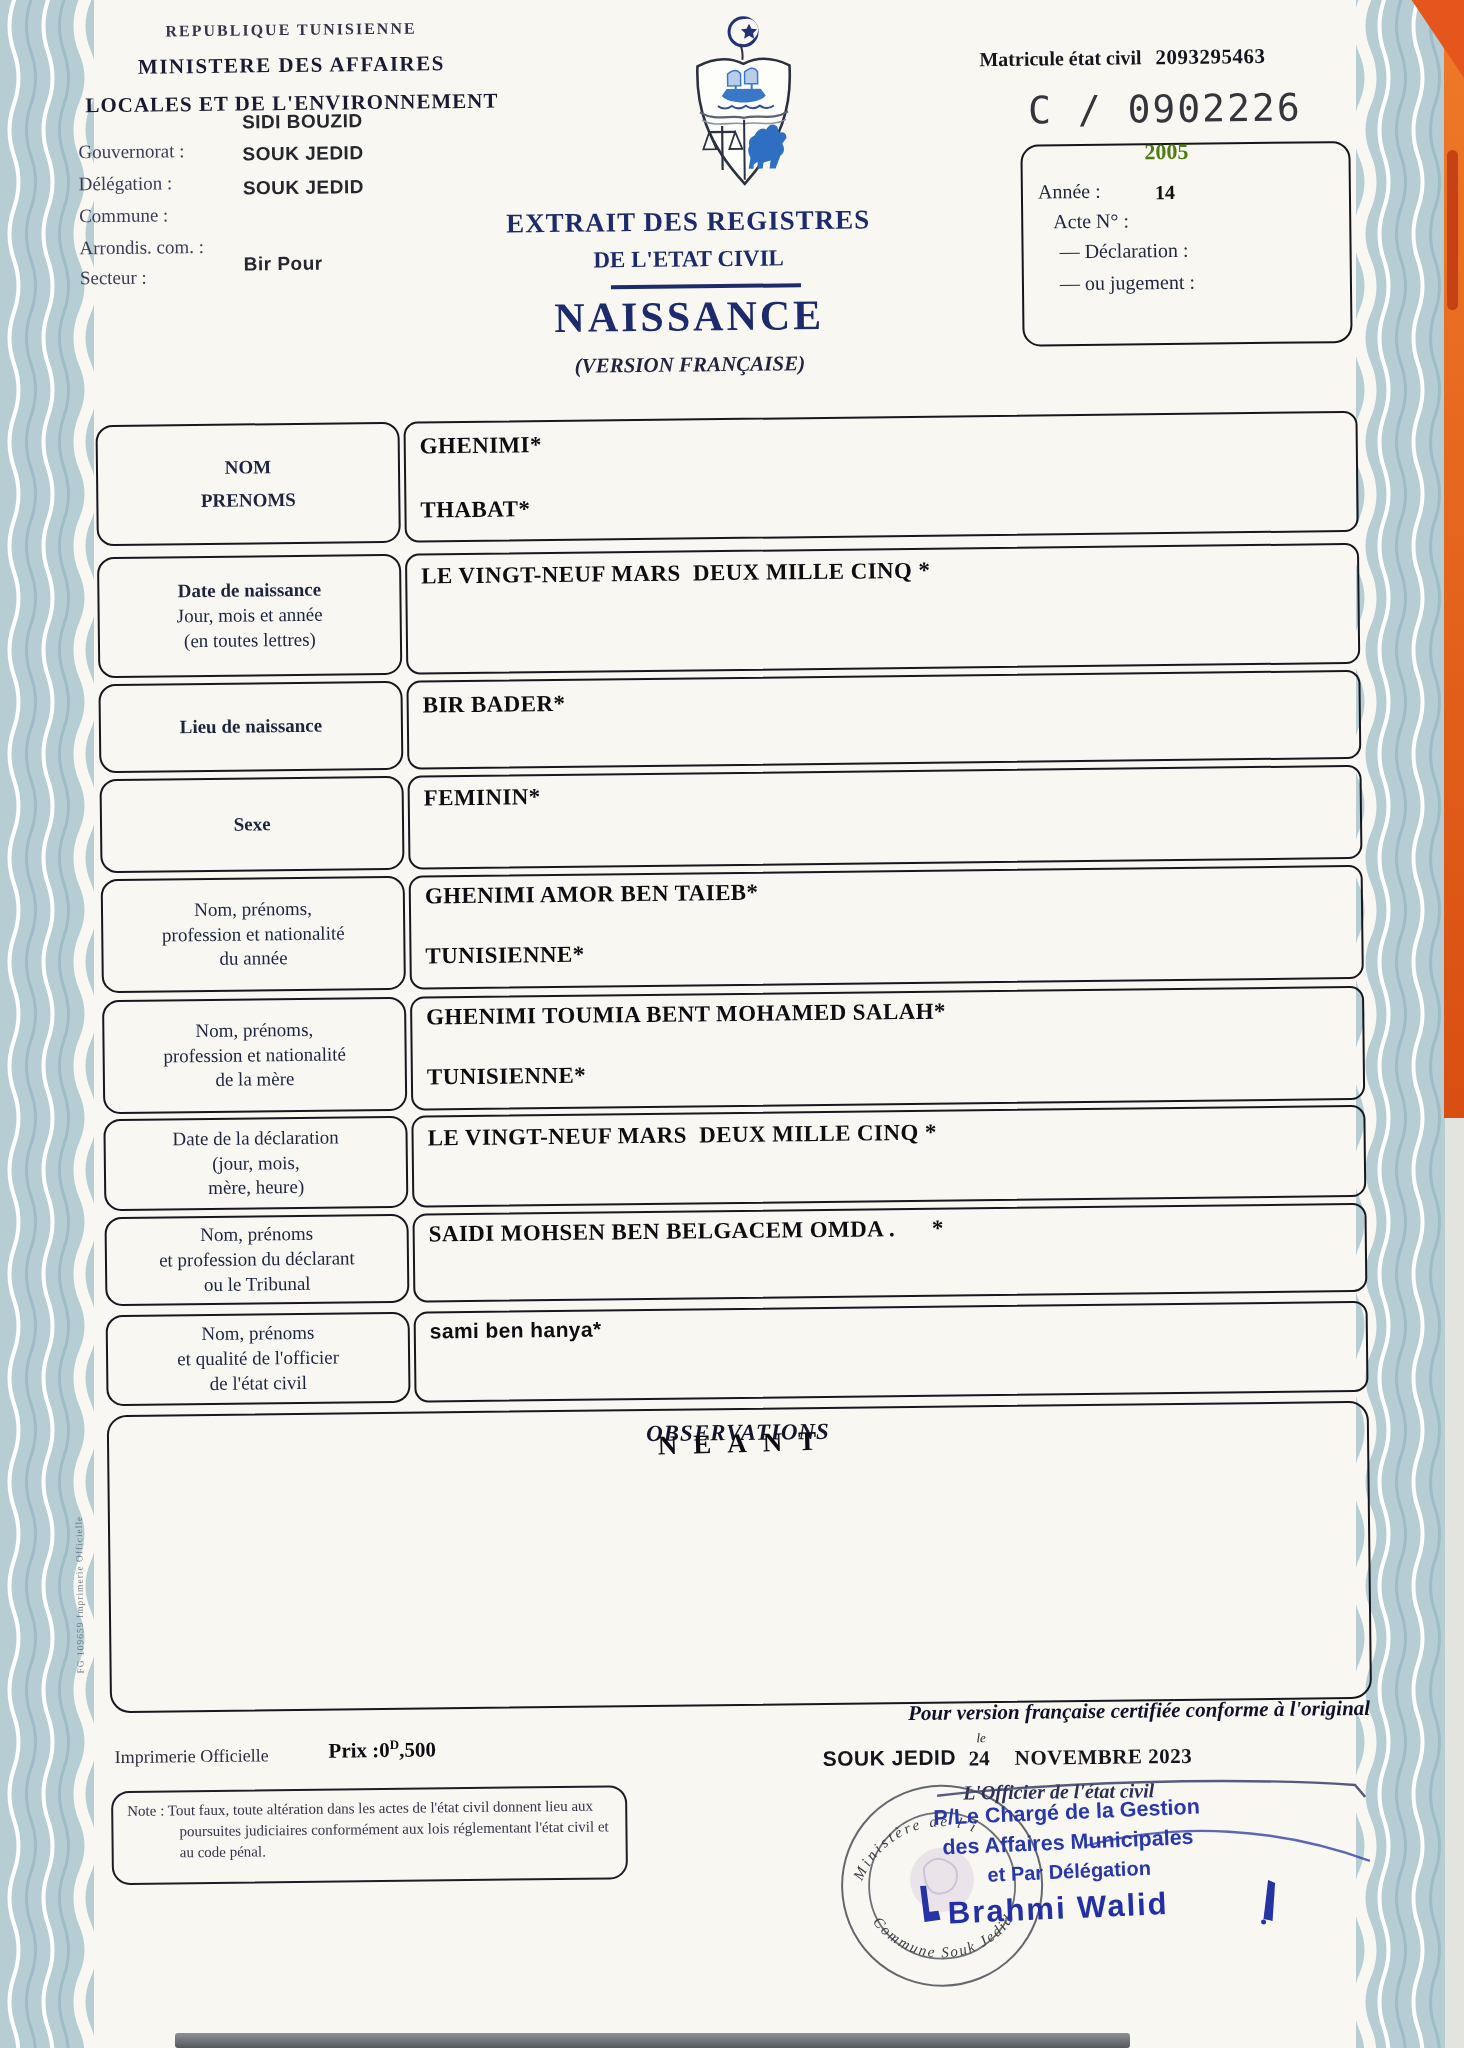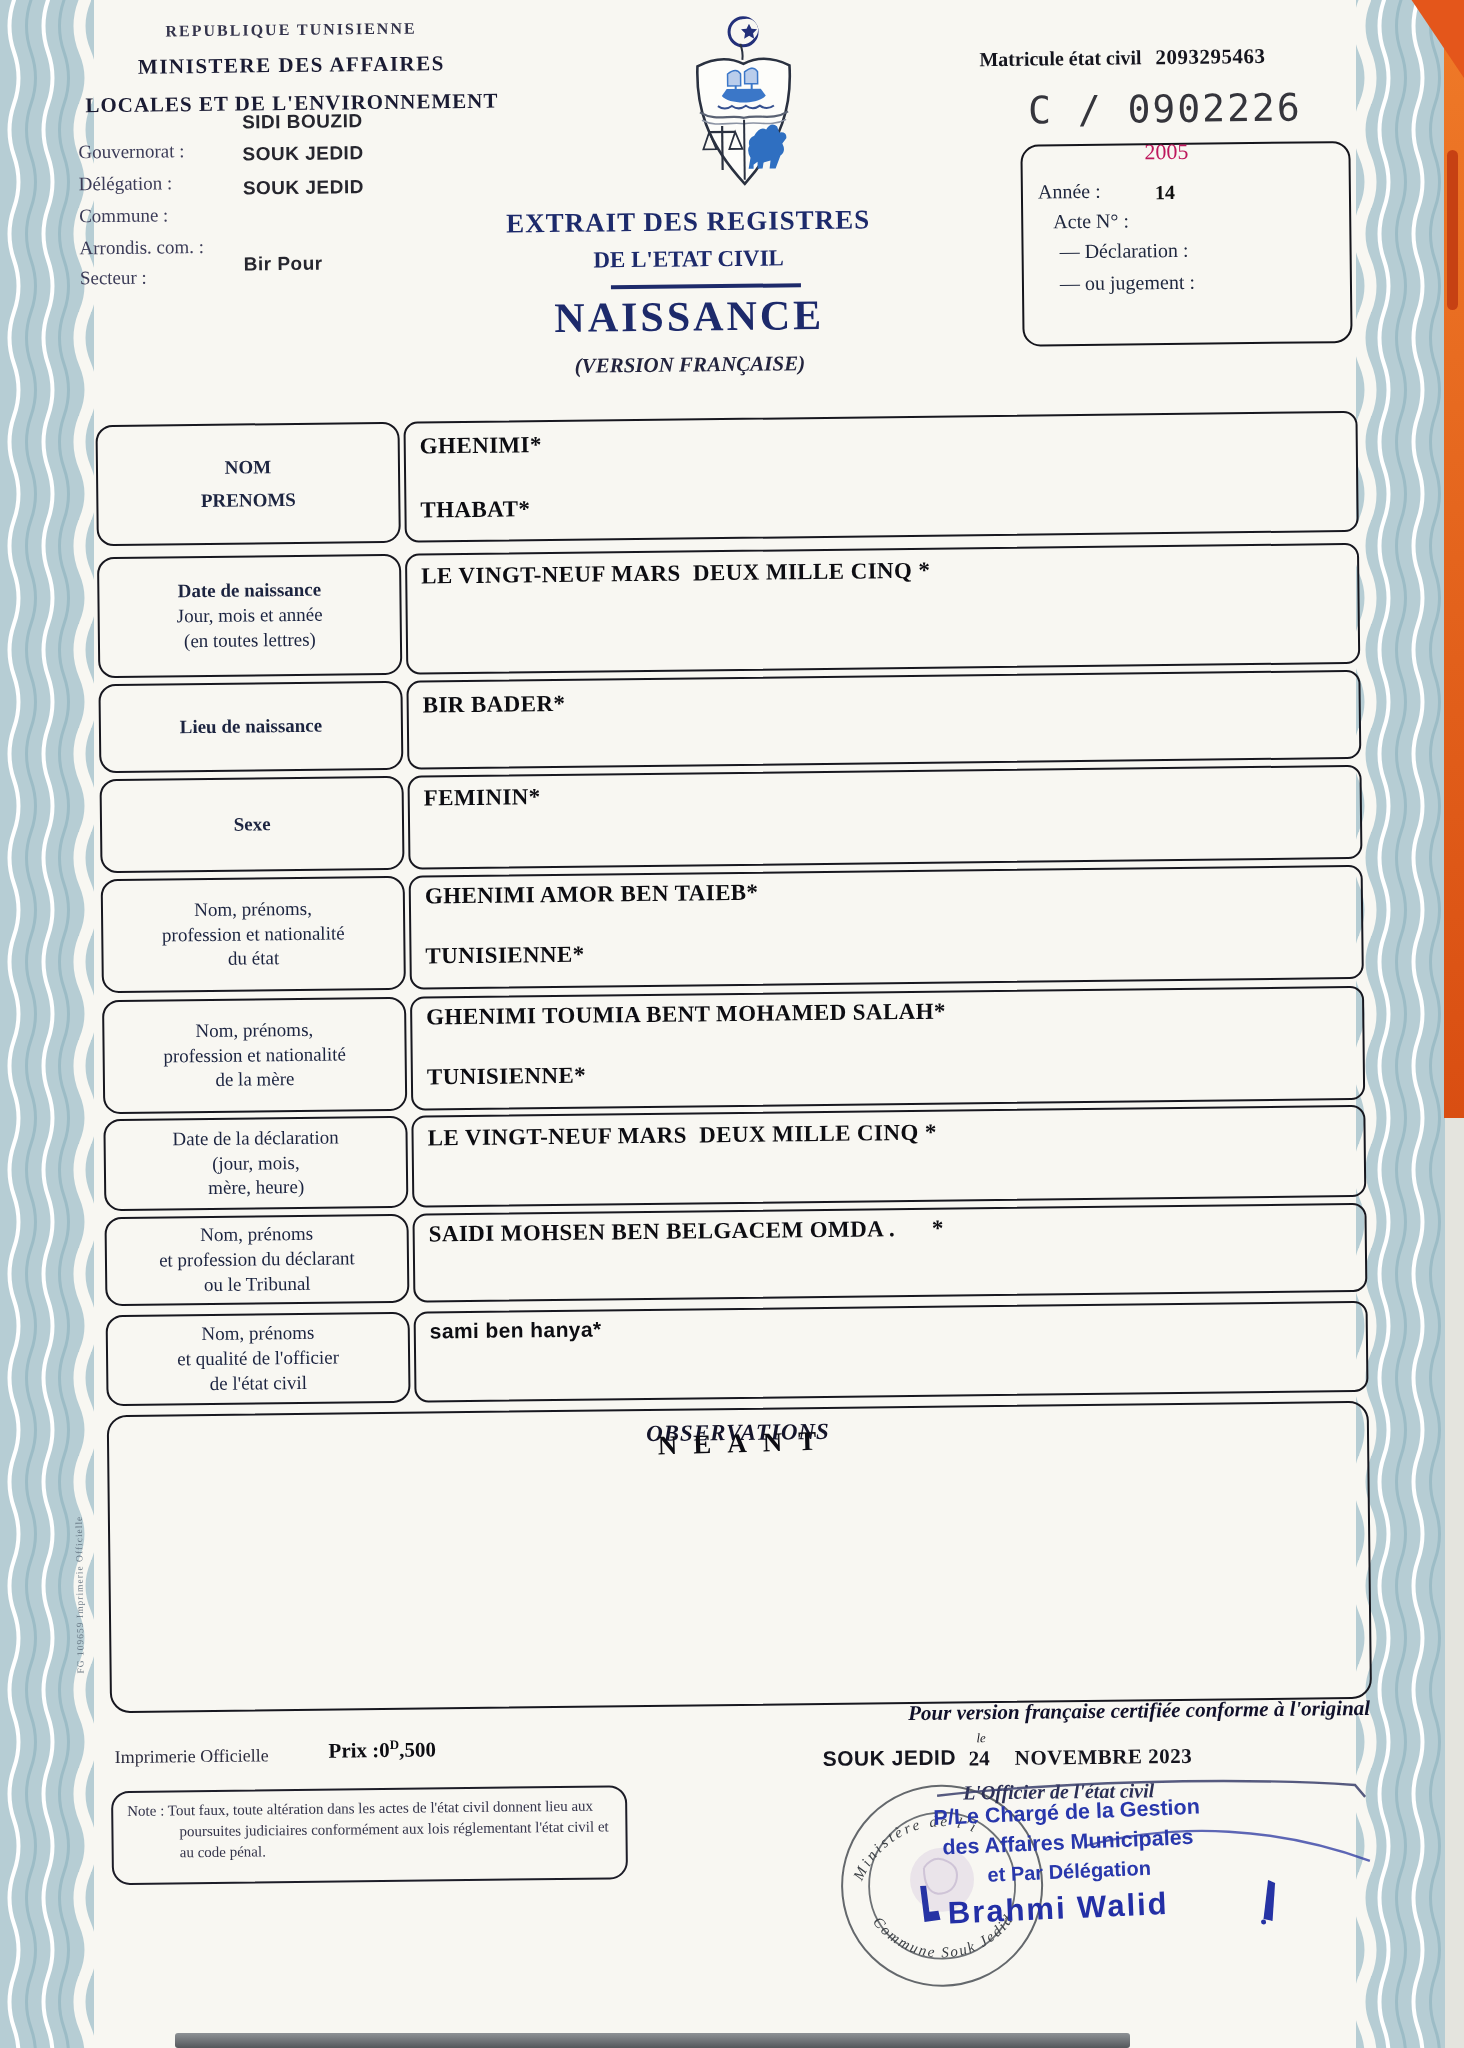--- a/index.html
+++ b/index.html
@@ -16,21 +16,21 @@
   .min1{left:110px;top:48px;width:380px;text-align:center;font-size:21px;font-weight:bold;
         letter-spacing:1.5px;color:#1a1b33;}
   .min2{left:70px;top:86px;width:460px;text-align:center;font-size:21px;font-weight:bold;
         letter-spacing:1px;color:#1a1b33;}
   .adm-label{left:86px;font-size:19px;color:#3c3c58;}
   .adm-value{left:250px;font-size:19px;font-weight:bold;color:#26262e;letter-spacing:.5px;}
   .matricule{left:988px;top:50px;font-size:20px;font-weight:bold;color:#15151e;}
   .matricule b{margin-left:14px;font-size:21px;letter-spacing:.5px;}
   .serial{left:1036px;top:92px;font-size:38px;color:#35353c;letter-spacing:2px;}
   .actebox{left:1028px;top:148px;width:326px;height:198px;border:2.5px solid #15151c;border-radius:18px;}
-  .actebox .yr{left:122px;top:-6px;font-size:22px;font-weight:normal;color:#be185d;}
+  .actebox .yr{left:122px;top:-6px;font-size:22px;font-weight:bold;color:#4d7c0f;}
   .actebox .lab{font-size:20px;color:#20283f;}
   .acteval{font-weight:bold;color:#111;font-size:20px;}
   
   .t1{left:455px;top:206px;width:480px;text-align:center;font-size:27px;font-weight:bold;
       letter-spacing:1px;color:#1d2a6b;}
   .t2{left:455px;top:246px;width:480px;text-align:center;font-size:23px;font-weight:bold;color:#1d2a6b;}
   .t-underline{left:617px;top:284px;width:190px;height:4px;background:#1d2a6b;}
   .t-main{left:455px;top:292px;width:480px;text-align:center;font-size:42px;font-weight:bold;
           letter-spacing:3px;color:#1d2a6b;}
   .t-sub{left:455px;top:352px;width:480px;text-align:center;font-size:21px;font-weight:bold;
@@ -208,21 +208,21 @@
     <div class="abs lbox" style="top:772px;height:90px">
       <span class="b">Sexe</span>
     </div>
     <div class="abs vbox" style="top:772px;height:90px">
       <div class="val" style="top:8px">FEMININ*</div>
     </div>
 
     <div class="abs lbox" style="top:872px;height:110px">
       <span>Nom, prénoms,</span>
       <span>profession et nationalité</span>
-      <span>du état</span>
+      <span>du année</span>
     </div>
     <div class="abs vbox" style="top:872px;height:110px">
       <div class="val" style="top:6px">GHENIMI AMOR BEN TAIEB*</div>
       <div class="val" style="top:66px">TUNISIENNE*</div>
     </div>
 
     <div class="abs lbox" style="top:993px;height:110px">
       <span>Nom, prénoms,</span>
       <span>profession et nationalité</span>
       <span>de la mère</span>

